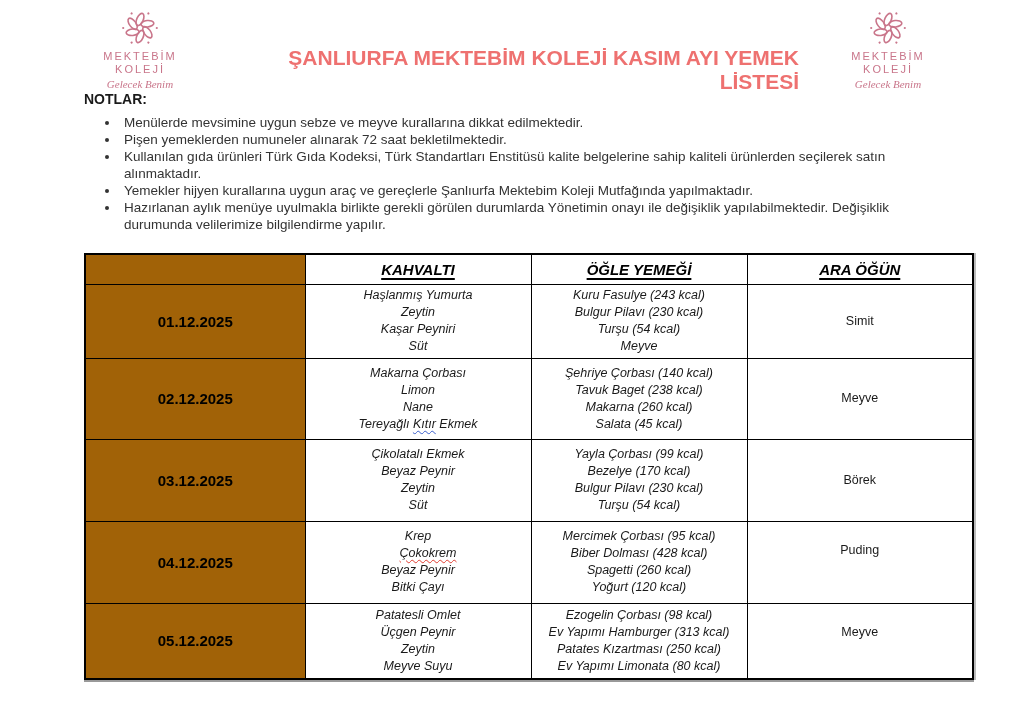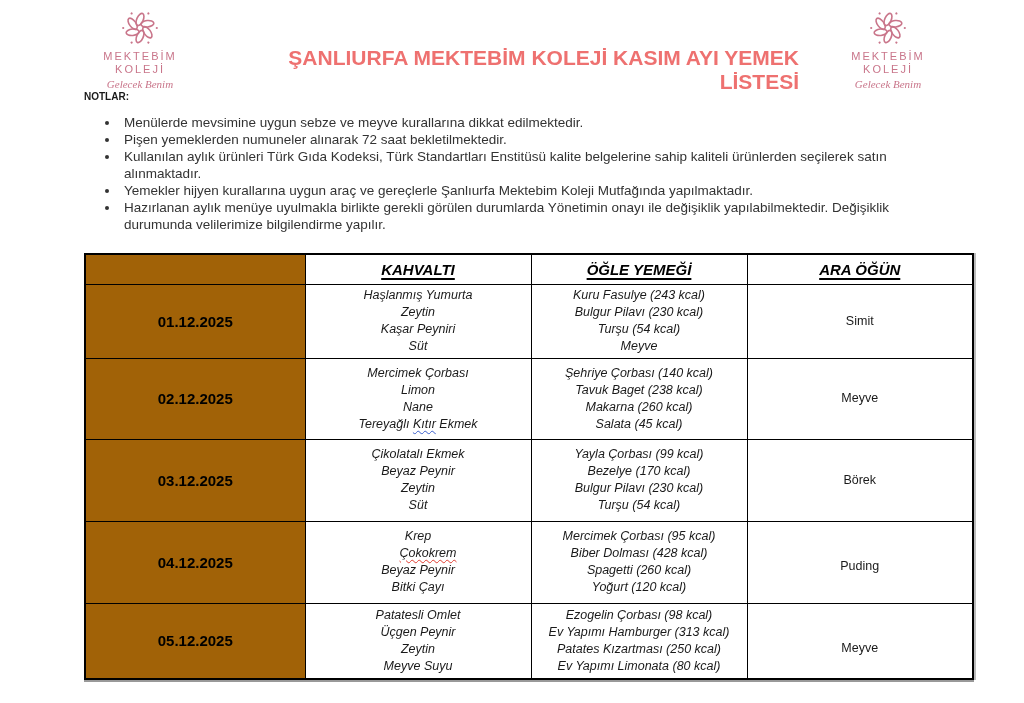--- a/index.html
+++ b/index.html
@@ -18,21 +18,21 @@
 
   
   .doc-title {
     position:absolute; left:239px; top:46px; width:560px; text-align:right;
     color:#ee7170; font-weight:bold; font-size:21px; letter-spacing:0px;
   }
 
   
   .notes-heading {
     position:absolute; left:84px; top:91px;
-    font-weight:bold; font-size:10px; color:#1a1a1a;
+    font-weight:bold; font-size:14px; color:#1a1a1a;
   }
   .notes-list {
     position:absolute; left:96px; top:114px; width:810px;
     margin:0; padding:0 0 0 24px; color:#333333;
     font-size:13.5px; line-height:17px;
   }
   .notes-list li { margin:0; padding:0 0 0 4px; }
 
   
   .menu-table {
@@ -61,21 +61,21 @@
     font-weight:bold; font-style:italic; font-size:15px; color:#000;
     text-decoration:underline; text-decoration-thickness:2px; text-underline-offset:3px;
   }
   .date-cell {
     background:#a16207; color:#000; font-weight:bold; font-size:15px;
     padding-bottom:16px;
   }
   th.date-cell { padding:0; text-decoration:none; }
   .food { font-size:12.5px; line-height:17px; color:#1a1a1a; }
   .food .line { white-space:nowrap;font-style:italic; }
-  td.snack-top { vertical-align:top; padding-top:36px; }
+  td.snack-top { vertical-align:top; padding-top:20px; }
 
   .wavy-blue { text-decoration:underline wavy #3a5fcd; text-decoration-thickness:1px; text-underline-offset:2px; }
   .wavy-red  { text-decoration:underline wavy #e03c31; text-decoration-thickness:1px; text-underline-offset:2px;margin-left:20px; }
 </style>
 </head>
 <body>
 
 <div class="page">
 
   <div class="logo left">
@@ -149,21 +149,21 @@
     <div class="name">KOLEJİ</div>
     <div class="tagline">Gelecek Benim</div>
   </div>
 
   <div class="doc-title">ŞANLIURFA MEKTEBİM KOLEJİ KASIM AYI YEMEK LİSTESİ</div>
 
   <div class="notes-heading">NOTLAR:</div>
   <ul class="notes-list">
     <li>Menülerde mevsimine uygun sebze ve meyve kurallarına dikkat edilmektedir.</li>
     <li>Pişen yemeklerden numuneler alınarak 72 saat bekletilmektedir.</li>
-    <li>Kullanılan aylık ürünleri Türk Gıda Kodeksi, Türk Standartları Enstitüsü kalite belgelerine sahip kaliteli ürünlerden seçilerek satın alınmaktadır.</li>
+    <li>Kullanılan gıda ürünleri Türk Gıda Kodeksi, Türk Standartları Enstitüsü kalite belgelerine sahip kaliteli ürünlerden seçilerek satın alınmaktadır.</li>
     <li>Yemekler hijyen kurallarına uygun araç ve gereçlerle Şanlıurfa Mektebim Koleji Mutfağında yapılmaktadır.</li>
     <li>Hazırlanan aylık menüye uyulmakla birlikte gerekli görülen durumlarda Yönetimin onayı ile değişiklik yapılabilmektedir. Değişiklik durumunda velilerimize bilgilendirme yapılır.</li>
   </ul>
 
   <table class="menu-table">
     <colgroup>
         <col class="c-date">
         <col class="c-bf">
         <col class="c-lunch">
         <col class="c-snack">
@@ -190,21 +190,21 @@
           <div class="line">Bulgur Pilavı (230 kcal)</div>
           <div class="line">Turşu (54 kcal)</div>
           <div class="line">Meyve</div>
         </td>
         <td class="food">Simit</td>
       </tr>
 
       <tr class="r2">
         <td class="date-cell">02.12.2025</td>
         <td class="food">
-          <div class="line">Mercimek Çorbası</div>
+          <div class="line">Makarna Çorbası</div>
           <div class="line">Limon</div>
           <div class="line">Nane</div>
           <div class="line"><span>Tereyağlı </span><span class="wavy-blue">Kıtır</span><span> Ekmek</span></div>
         </td>
         <td class="food">
           <div class="line">Şehriye Çorbası (140 kcal)</div>
           <div class="line">Tavuk Baget (238 kcal)</div>
           <div class="line">Makarna (260 kcal)</div>
           <div class="line">Salata (45 kcal)</div>
         </td>

